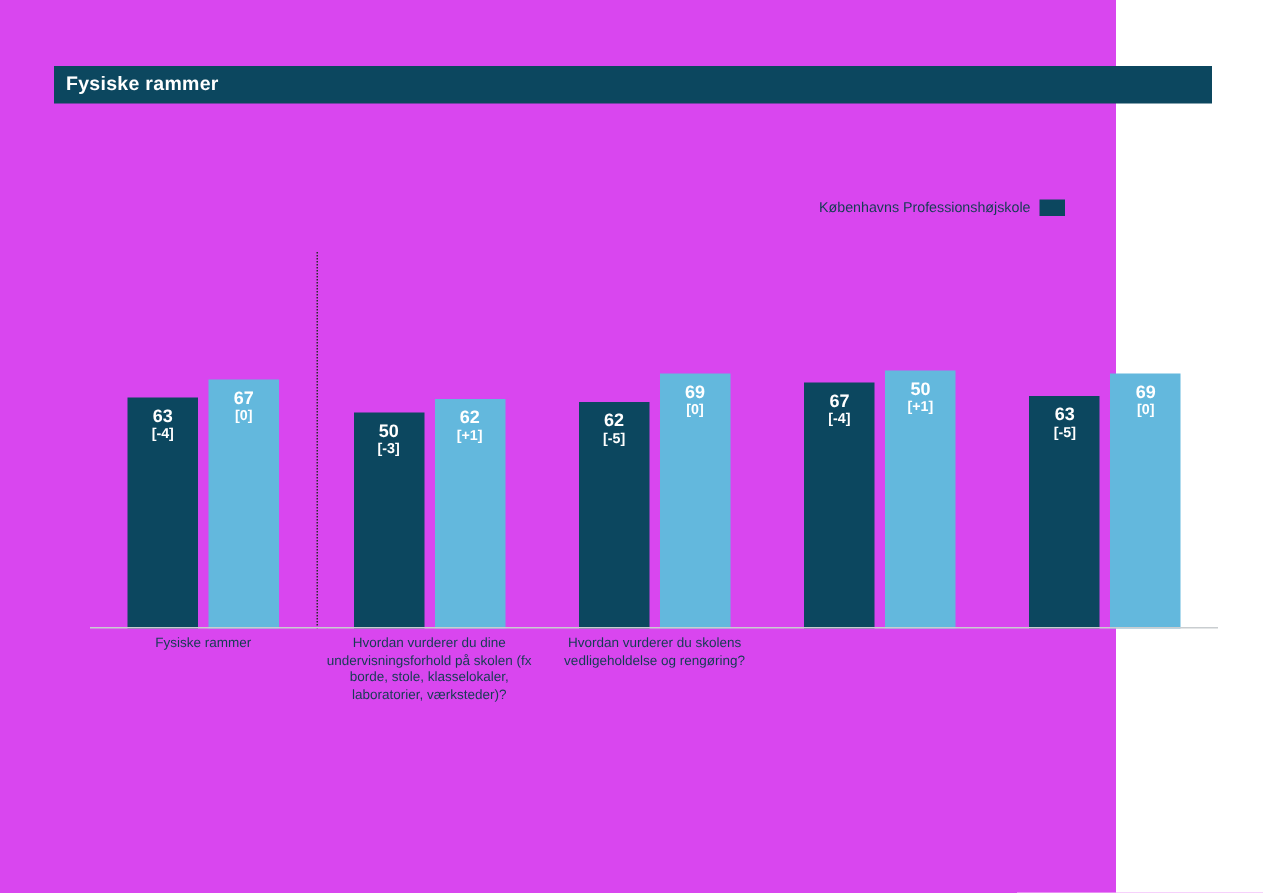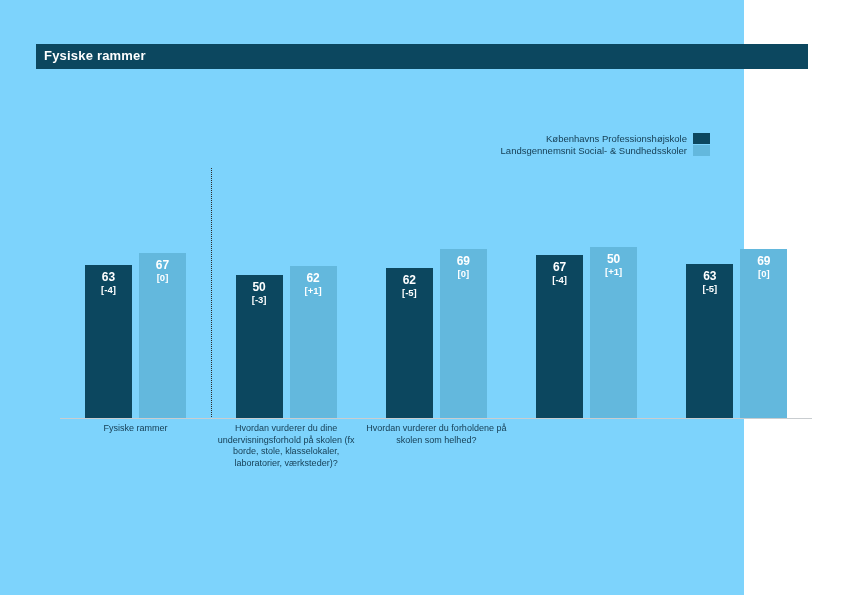--- a/index.html
+++ b/index.html
@@ -15,21 +15,21 @@
     font-family: "Liberation Sans", sans-serif;
     color: #143c52;
   }
 
   
   #slide {
     position: absolute;
     left: 0; top: 0;
     width: 744px;
     height: 595px;
-    background: #7dd3fc;
+    background: #d946ef;
   }
 
   
   #title-bar {
     position: absolute;
     left: 36px;
     top: 44px;
     width: 772px;
     height: 25px;
     background: #0c475f;
@@ -46,21 +46,21 @@
   }
 
   
   #legend {
     position: absolute;
     right: 34px;
     top: 133px;
     display: flex;
     flex-direction: column;
     align-items: flex-end;
-    gap: 1px;
+    gap: 16px;
   }
   .legend-row {
     display: flex;
     align-items: center;
     justify-content: flex-end;
     gap: 6px;
   }
   .legend-label {
     font-size: 9.5px;
     color: #143c52;
@@ -170,24 +170,20 @@
 
   <div id="title-bar">
     <span id="title-text">Fysiske rammer</span>
   </div>
 
   <div id="legend">
     <div class="legend-row">
       <span class="legend-label">Københavns Professionshøjskole</span>
       <span class="legend-swatch sw-dark"></span>
     </div>
-    <div class="legend-row">
-      <span class="legend-label">Landsgennemsnit Social- &amp; Sundhedsskoler</span>
-      <span class="legend-swatch sw-light"></span>
-    </div>
   </div>
 
   <div id="plot">
     <div id="groups">
 
       <div class="group g-first">
         <div class="bar dark" style="height:154px">
           <span class="bar-value">63</span>
           <span class="bar-delta">[-4]</span>
         </div>
@@ -243,16 +239,16 @@
 
     </div>
 
     <div id="divider"></div>
     <div id="axis-line"></div>
   </div>
 
   <div id="cat-labels">
     <div class="cat c-first">Fysiske rammer</div>
     <div class="cat c-rest">Hvordan vurderer du dine undervisningsforhold på skolen (fx borde, stole, klasselokaler, laboratorier, værksteder)?</div>
-    <div class="cat c-rest">Hvordan vurderer du forholdene på skolen som helhed?</div>
+    <div class="cat c-rest">Hvordan vurderer du skolens vedligeholdelse og rengøring?</div>
   </div>
 
 </div>
 
 </body></html>

